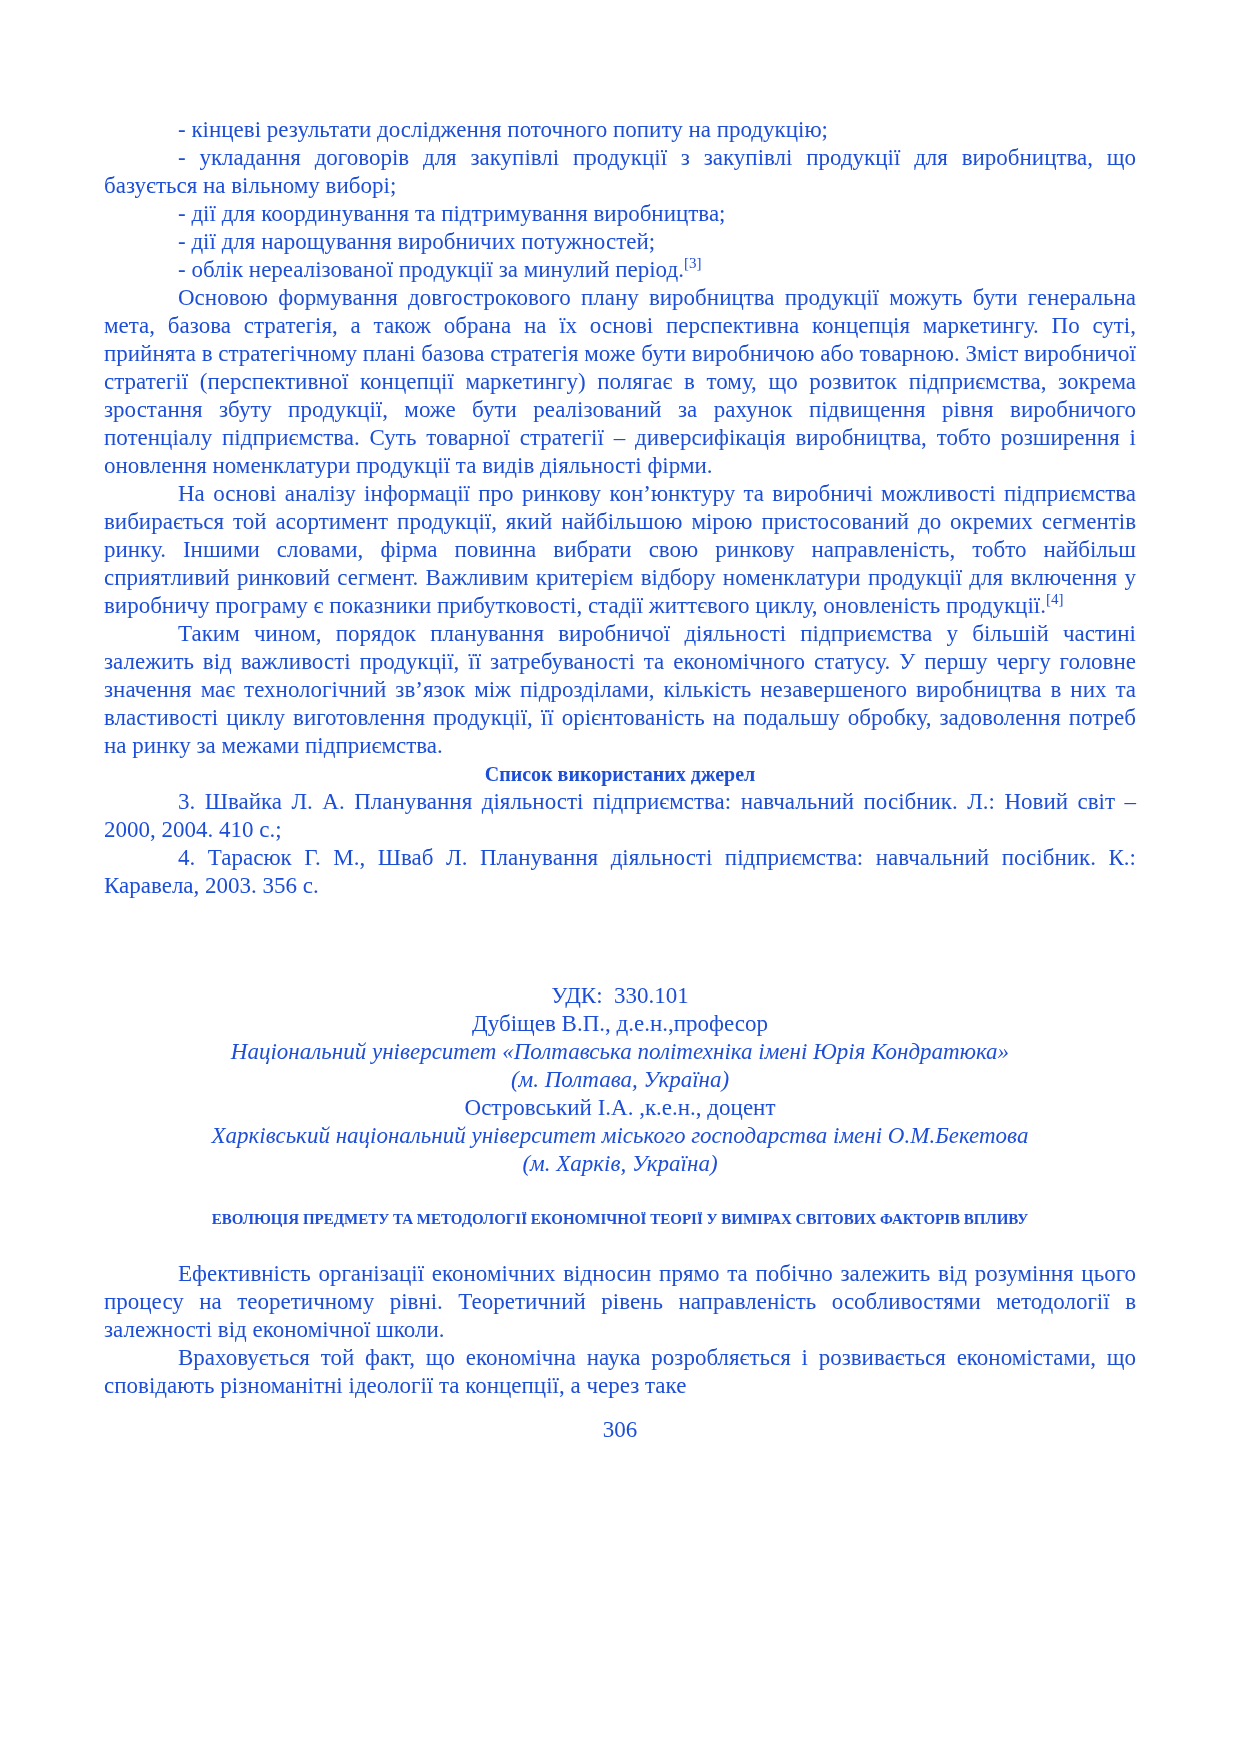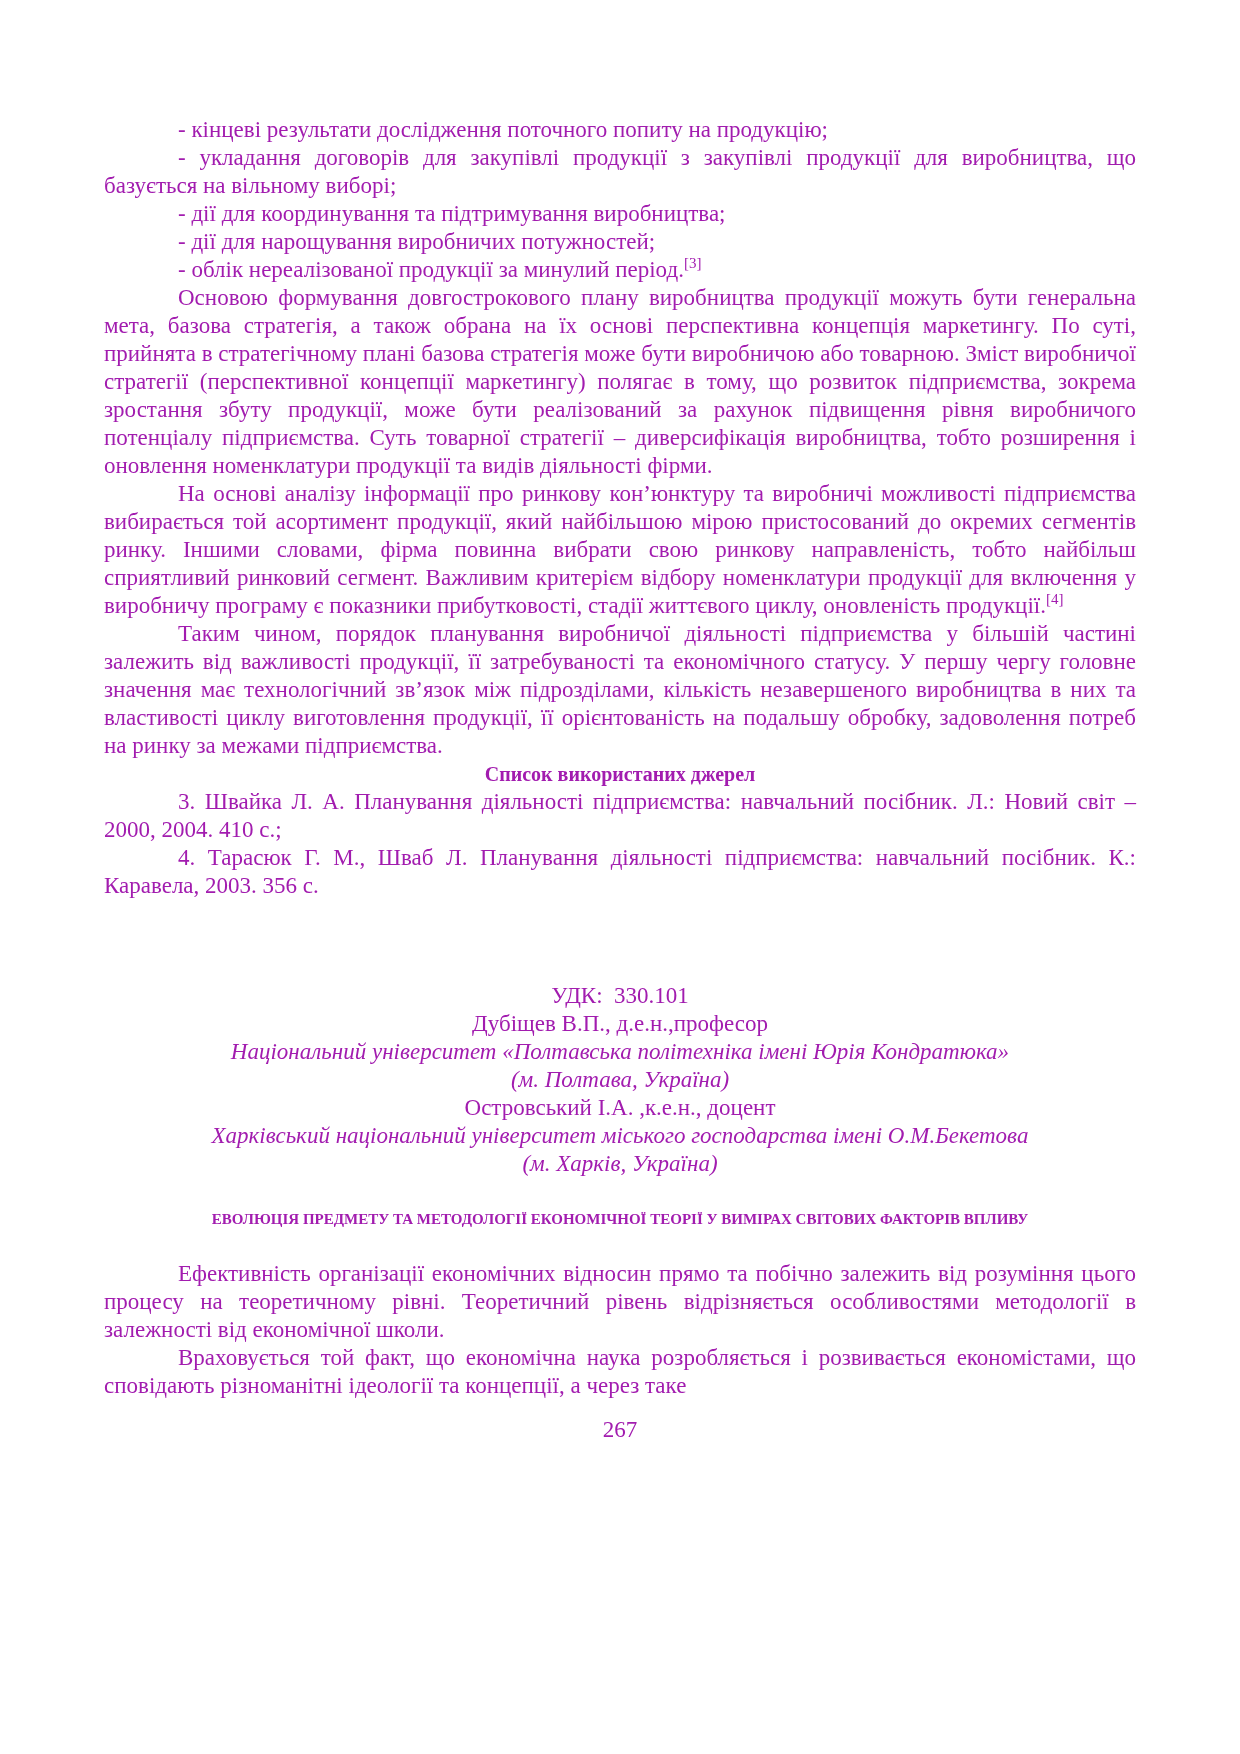--- a/index.html
+++ b/index.html
@@ -5,21 +5,21 @@
   html, body {
     margin: 0;
     padding: 0;
     background: #ffffff;
   }
   .page {
     position: relative;
     width: 1240px;
     height: 1754px;
     background: #ffffff;
-    color: #a21caf;
+    color: #1d4ed8;
     box-sizing: border-box;
     padding: 116px 104px 0 104px;
     font-family: "Liberation Serif", "DejaVu Serif", serif;
     font-size: 23px;
     line-height: 28px;
     overflow: hidden;
   }
   p { margin: 0; }
   .para {
     text-align: justify;
@@ -97,21 +97,21 @@
       <p class="author-line">Дубіщев В.П., д.е.н.,професор</p>
       <p class="affil-line">Національний університет «Полтавська політехніка імені Юрія Кондратюка»</p>
       <p class="affil-line">(м. Полтава, Україна)</p>
       <p class="author-line">Островський І.А. ,к.е.н., доцент</p>
       <p class="affil-line">Харківський національний університет міського господарства імені О.М.Бекетова</p>
       <p class="affil-line">(м. Харків, Україна)</p>
     </div>
 
     <h2 class="article-title">ЕВОЛЮЦІЯ ПРЕДМЕТУ ТА МЕТОДОЛОГІЇ ЕКОНОМІЧНОЇ ТЕОРІЇ У ВИМІРАХ СВІТОВИХ ФАКТОРІВ ВПЛИВУ</h2>
 
-    <p class="para">Ефективність організації економічних відносин прямо та побічно залежить від розуміння цього процесу на теоретичному рівні. Теоретичний рівень відрізняється особливостями методології в залежності від економічної школи.</p>
+    <p class="para">Ефективність організації економічних відносин прямо та побічно залежить від розуміння цього процесу на теоретичному рівні. Теоретичний рівень направленість особливостями методології в залежності від економічної школи.</p>
     <p class="para">Враховується той факт, що економічна наука розробляється і розвивається економістами, що сповідають різноманітні ідеології та концепції, а через таке</p>
   </section>
 
   <div class="page-footer">
-    <span>267</span>
+    <span>306</span>
   </div>
 
 </div>
 
 </body></html>

